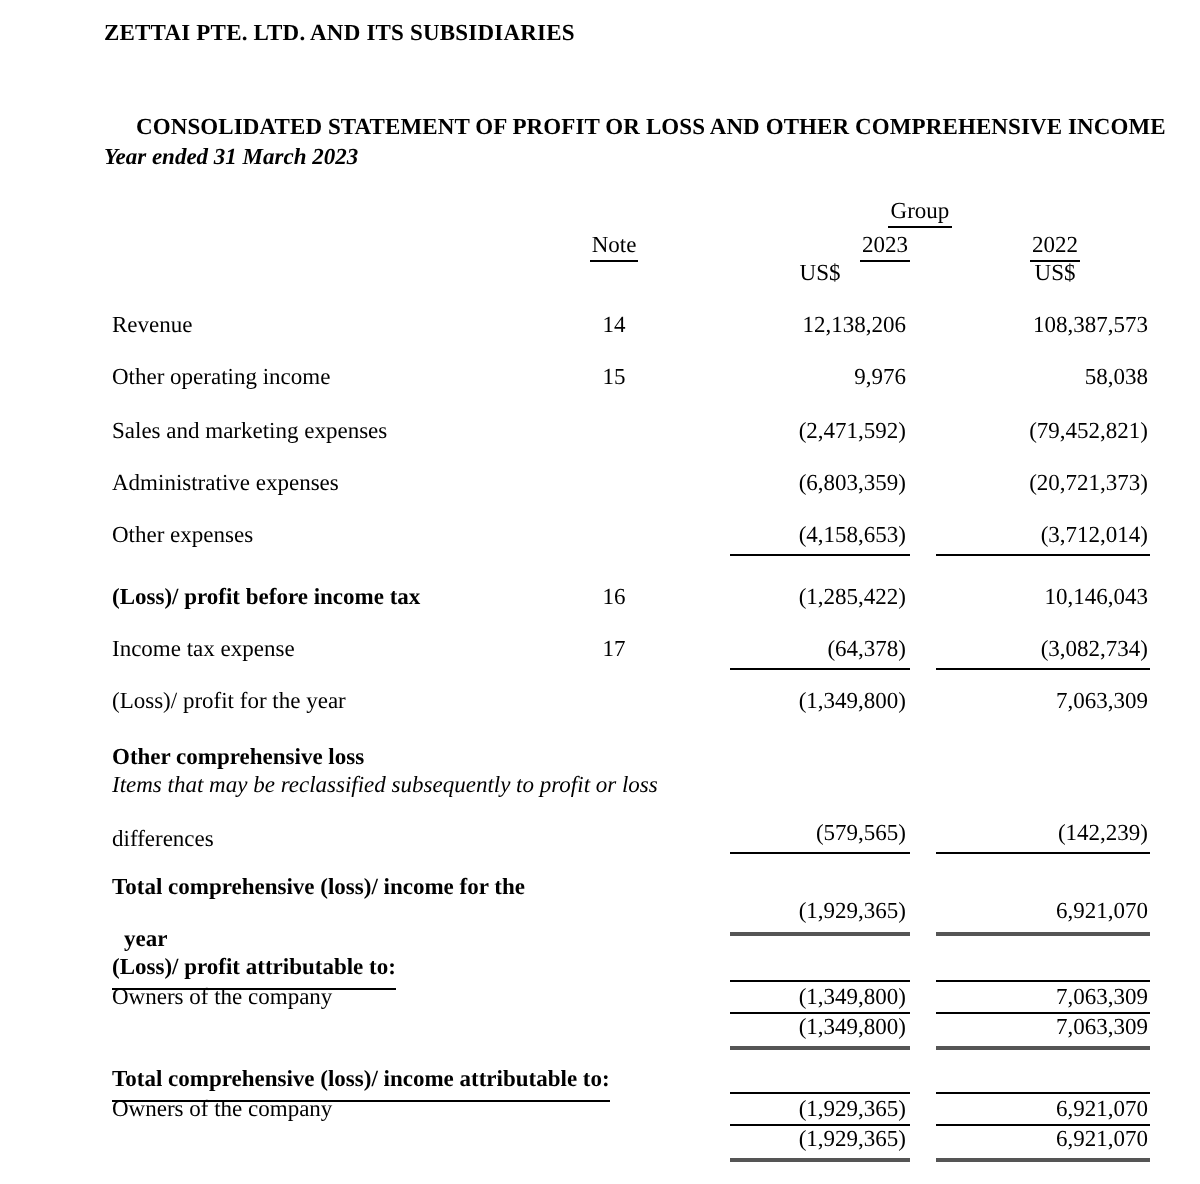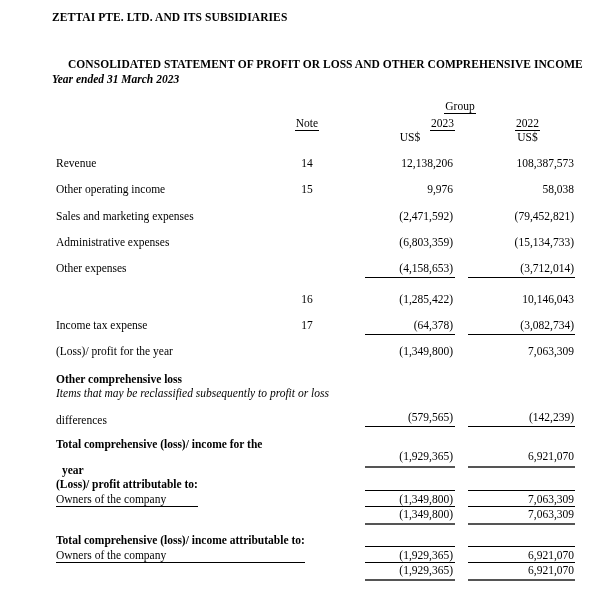--- a/index.html
+++ b/index.html
@@ -121,21 +121,21 @@
     position: absolute;
     left: 56px;
     font-size: 11.5px;
     white-space: nowrap;
   }
   .lbl.bold { font-weight: bold; }
   .lbl.italic { font-style: italic; }
   .lbl.uline {
     font-weight: bold;
     border-bottom: 1px solid #000;
-    padding-bottom: 16px;
+    padding-bottom: 4px;
   }
   .lbl.indent { left: 62px; margin-top: 12px; }
 
   .note {
     position: absolute;
     left: 277px;
     width: 60px;
     text-align: center;
     font-size: 11.5px;
   }
@@ -191,28 +191,29 @@
   <div class="note" style="top:183px">15</div>
   <div class="num c1" style="top:183px">9,976</div>
   <div class="num c2" style="top:183px">58,038</div>
 
   <div class="lbl" style="top:210px">Sales and marketing expenses</div>
   <div class="num c1" style="top:210px">(2,471,592)</div>
   <div class="num c2" style="top:210px">(79,452,821)</div>
 
   <div class="lbl" style="top:236px">Administrative expenses</div>
   <div class="num c1" style="top:236px">(6,803,359)</div>
-  <div class="num c2" style="top:236px">(15,134,733)</div>
+  <div class="num c2" style="top:236px">(20,721,373)</div>
 
   <div class="lbl" style="top:262px">Other expenses</div>
   <div class="num c1" style="top:262px">(4,158,653)</div>
   <div class="num c2" style="top:262px">(3,712,014)</div>
   <div class="rule c1" style="top:277px"></div>
   <div class="rule c2" style="top:277px"></div>
 
+  <div class="lbl bold" style="top:293px">(Loss)/ profit before income tax</div>
   <div class="note" style="top:293px">16</div>
   <div class="num c1" style="top:293px">(1,285,422)</div>
   <div class="num c2" style="top:293px">10,146,043</div>
 
   <div class="lbl" style="top:319px">Income tax expense</div>
   <div class="note" style="top:319px">17</div>
   <div class="num c1" style="top:319px">(64,378)</div>
   <div class="num c2" style="top:319px">(3,082,734)</div>
   <div class="rule c1" style="top:334px"></div>
   <div class="rule c2" style="top:334px"></div>

